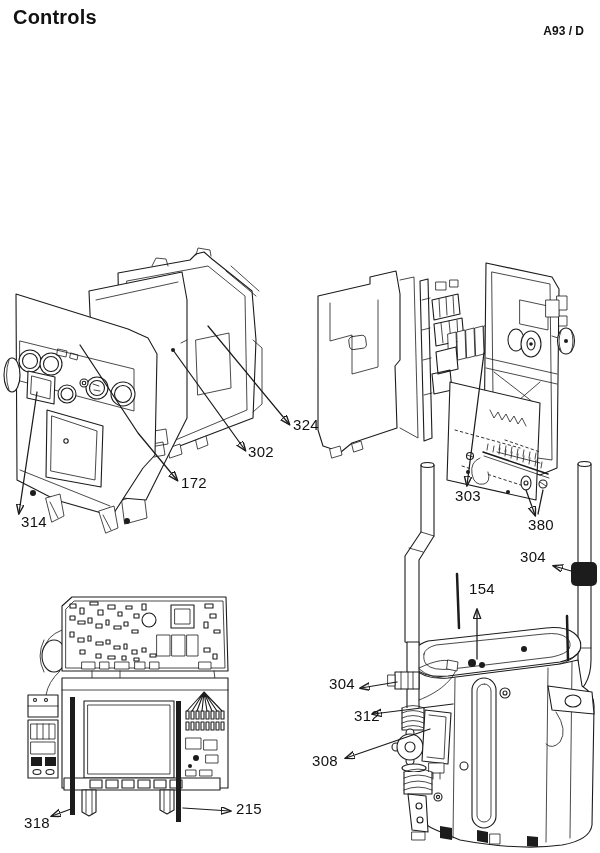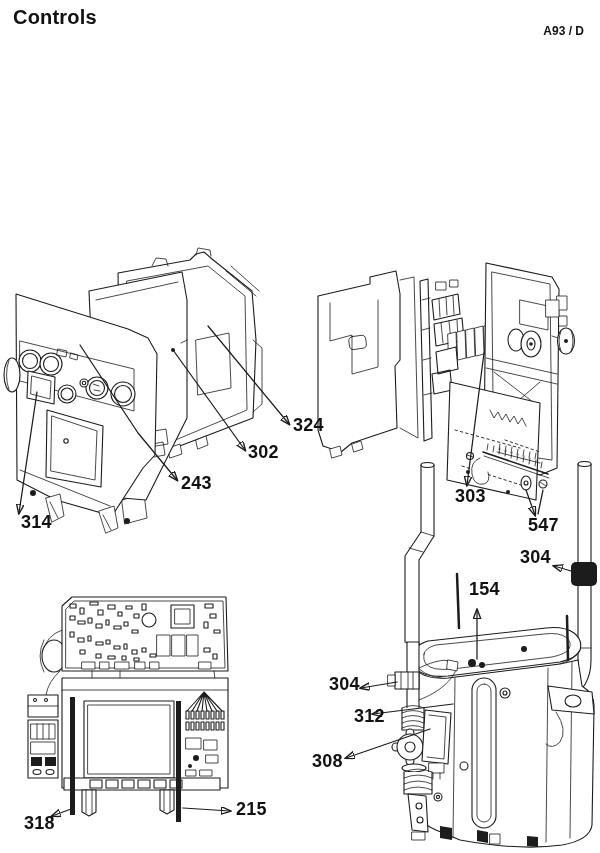--- a/index.html
+++ b/index.html
@@ -1,20 +1,20 @@
 <!DOCTYPE html>
 <html><head>
 <meta charset="utf-8">
 <style>
   html,body{margin:0;padding:0;background:#e8e8e8;}
   .page{position:relative;width:600px;height:853px;background:#ffffff;overflow:hidden;
         font-family:"Liberation Sans", sans-serif;color:#111;}
   .page-title{position:absolute;left:13px;top:6px;font-size:20px;font-weight:bold;letter-spacing:.2px;}
   .page-code{position:absolute;right:16px;top:24px;font-size:12px;font-weight:bold;}
-  .callout{position:absolute;font-size:18px;font-weight:bold;line-height:14px;letter-spacing:.3px;}
+  .callout{position:absolute;font-size:15px;font-weight:normal;line-height:14px;letter-spacing:.3px;}
   svg.draw{position:absolute;left:0;top:0;}
   svg.draw path, svg.draw rect, svg.draw circle, svg.draw ellipse, svg.draw line, svg.draw polyline{
       fill:none;stroke:#1c1c1c;stroke-width:1.1;stroke-linejoin:round;stroke-linecap:round;}
   svg.draw .wf{fill:#ffffff;}
   svg.draw .bf{fill:#1c1c1c;stroke:none;}
   svg.draw .thin{stroke-width:.8;}
   svg.draw .mid{stroke-width:1.5;}
   svg.draw .thick{stroke-width:2.5;}
   svg.draw .leader{stroke-width:1.25;marker-end:url(#ah);}
   svg.draw .leader2{stroke-width:1.25;}
@@ -337,25 +337,25 @@
       <path class="leader" d="M477,659 L477,610"></path>
       <path class="leader" d="M397,682 L361,688"></path>
       <path class="leader" d="M453,704 L373,714"></path>
       <path class="leader" d="M430,729 L346,758"></path>
       <path class="leader" d="M71,809 L52,816"></path>
       <path class="leader" d="M183,808 L230,811"></path>
     </g>
   </svg>
 
   <div class="callout" style="left:21px;top:515px;">314</div>
-  <div class="callout" style="left:181px;top:476px;">243</div>
+  <div class="callout" style="left:181px;top:476px;">172</div>
   <div class="callout" style="left:248px;top:445px;text-align:right;">302</div>
   <div class="callout" style="left:293px;top:418px;">324</div>
   <div class="callout" style="left:455px;top:489px;">303</div>
-  <div class="callout" style="left:528px;top:518px;">547</div>
+  <div class="callout" style="left:528px;top:518px;">380</div>
   <div class="callout" style="left:520px;top:550px;">304</div>
   <div class="callout" style="left:469px;top:582px;">154</div>
   <div class="callout" style="left:329px;top:677px;">304</div>
   <div class="callout" style="left:354px;top:709px;">312</div>
   <div class="callout" style="left:312px;top:754px;">308</div>
   <div class="callout" style="left:24px;top:816px;">318</div>
   <div class="callout" style="left:236px;top:802px;">215</div>
 
 </div>
 

